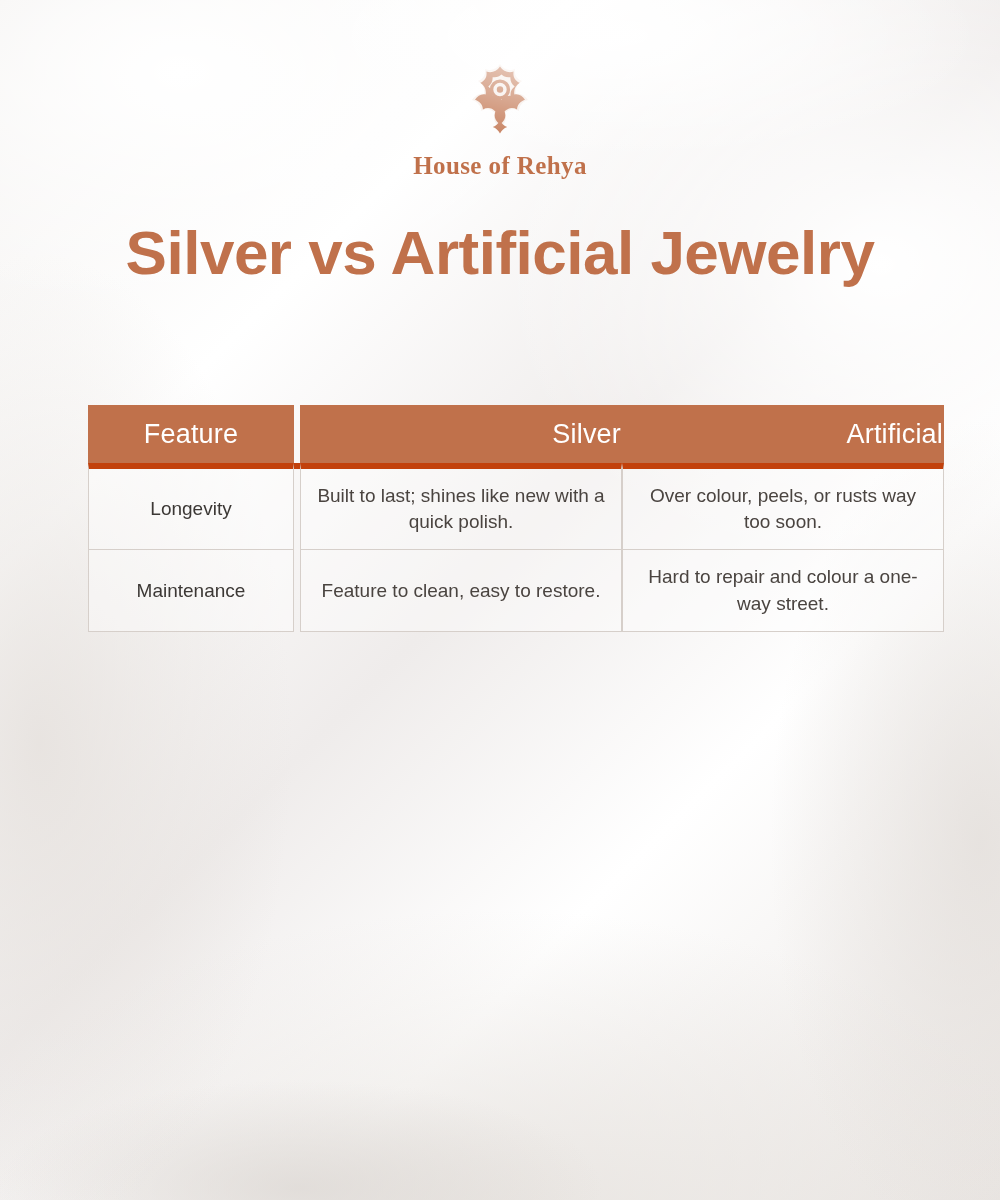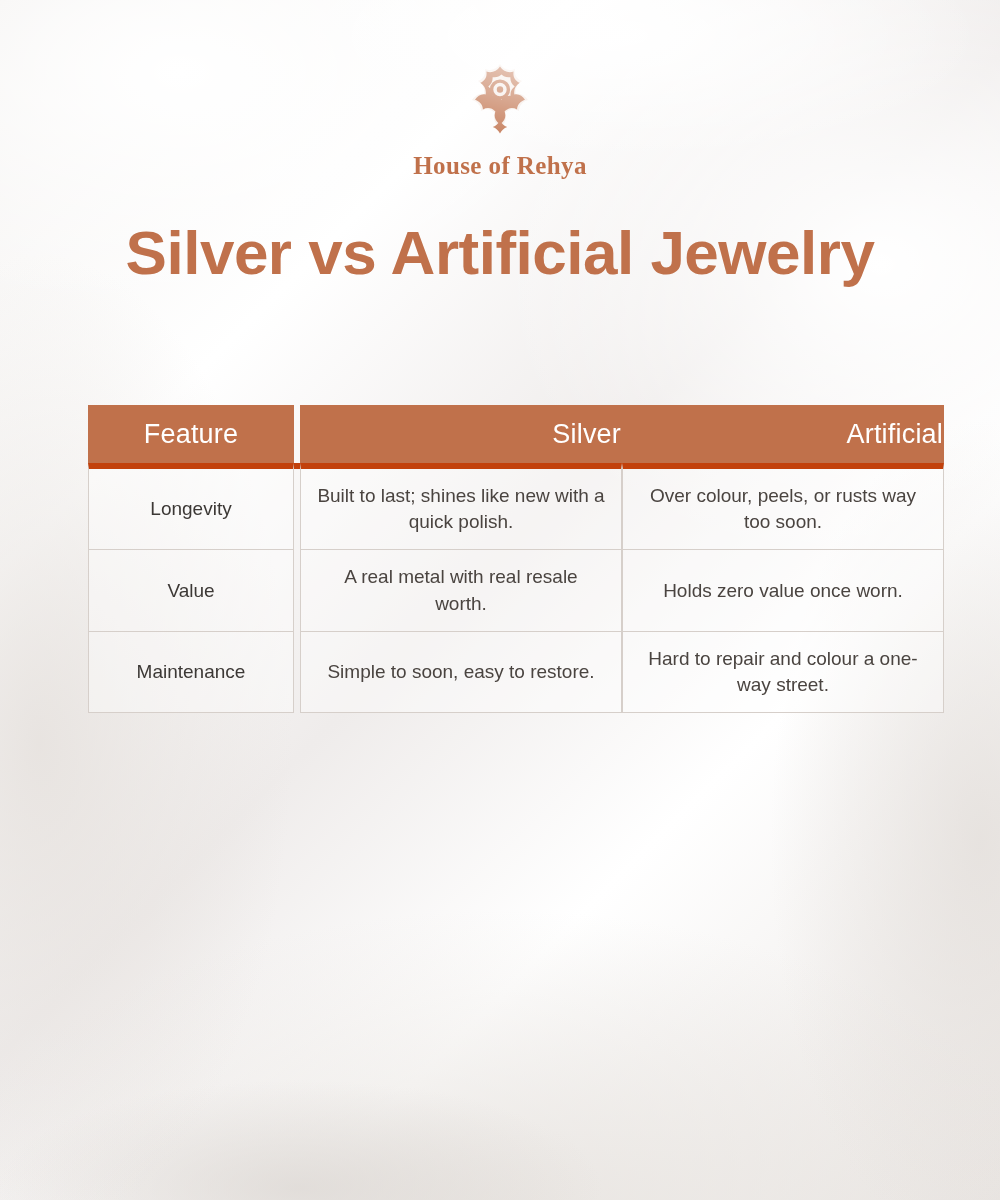--- a/index.html
+++ b/index.html
@@ -162,27 +162,21 @@
         </tr>
       </thead>
       <tbody>
         <tr>
           <td class="feature">Longevity</td>
           <td class="gap-cell"></td>
           <td class="detail">Built to last; shines like new with a quick polish.</td>
           <td class="detail">Over colour, peels, or rusts way too soon.</td>
         </tr>
         <tr>
-          <td class="feature">Value</td>
-          <td class="gap-cell"></td>
-          <td class="detail">A real metal with real resale worth.</td>
-          <td class="detail">Holds zero value once worn.</td>
-        </tr>
-        <tr>
           <td class="feature">Maintenance</td>
           <td class="gap-cell"></td>
-          <td class="detail">Simple to soon, easy to restore.</td>
+          <td class="detail">Feature to clean, easy to restore.</td>
           <td class="detail">Hard to repair and colour a one-way street.</td>
         </tr>
       </tbody>
     </table>
   </div>
 </div>
 
 </body></html>

